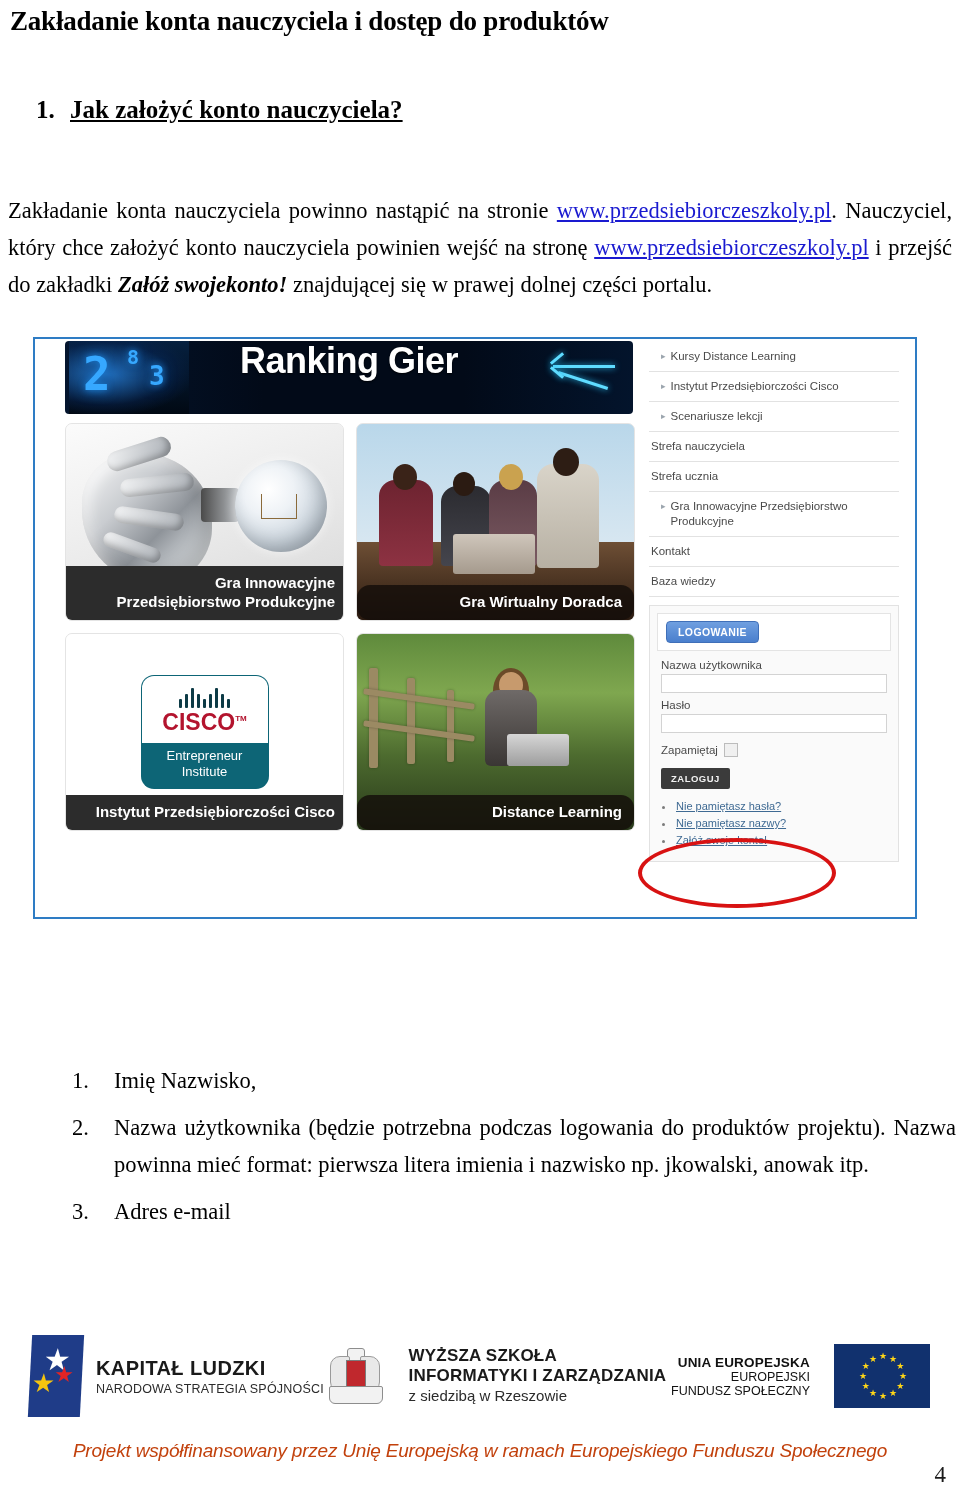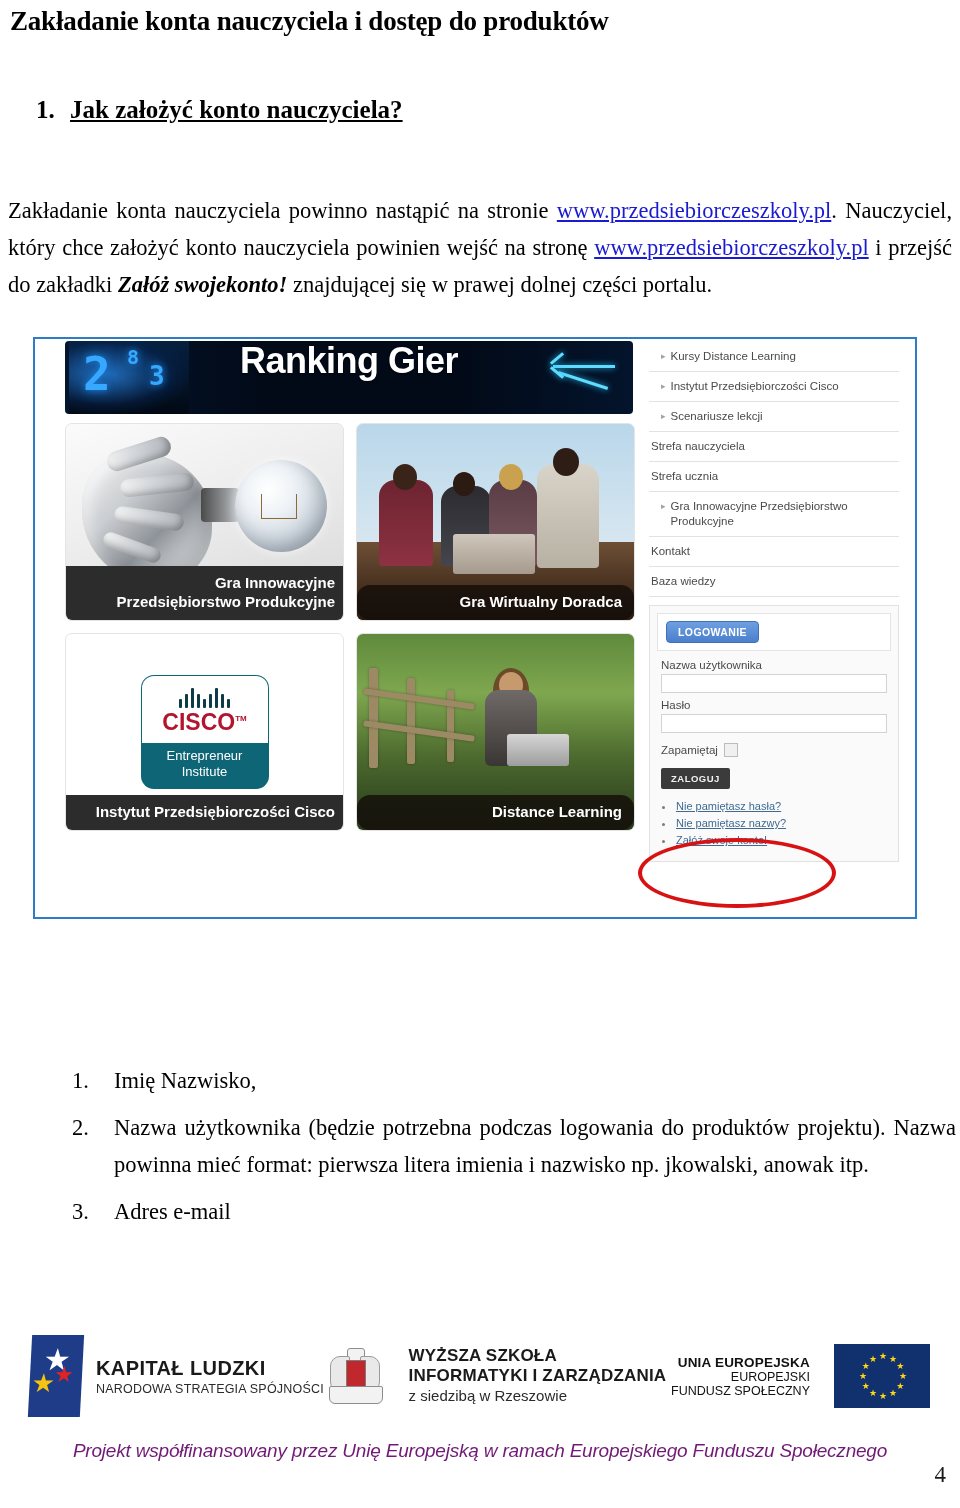--- a/index.html
+++ b/index.html
@@ -606,21 +606,21 @@
 
   .footer-caption {
     position: absolute;
     left: 0; right: 0;
     top: 118px;
     text-align: center;
     font-family: "Liberation Sans", sans-serif;
     font-style: italic;
     font-size: 19px;
     letter-spacing: -.2px;
-    color: #701a75;
+    color: #c2410c;
   }
   .page-number {
     position: absolute;
     right: 14px;
     top: 1462px;
     font-size: 23px;
     color: #1a1a1a;
   }
 </style>
 </head>

